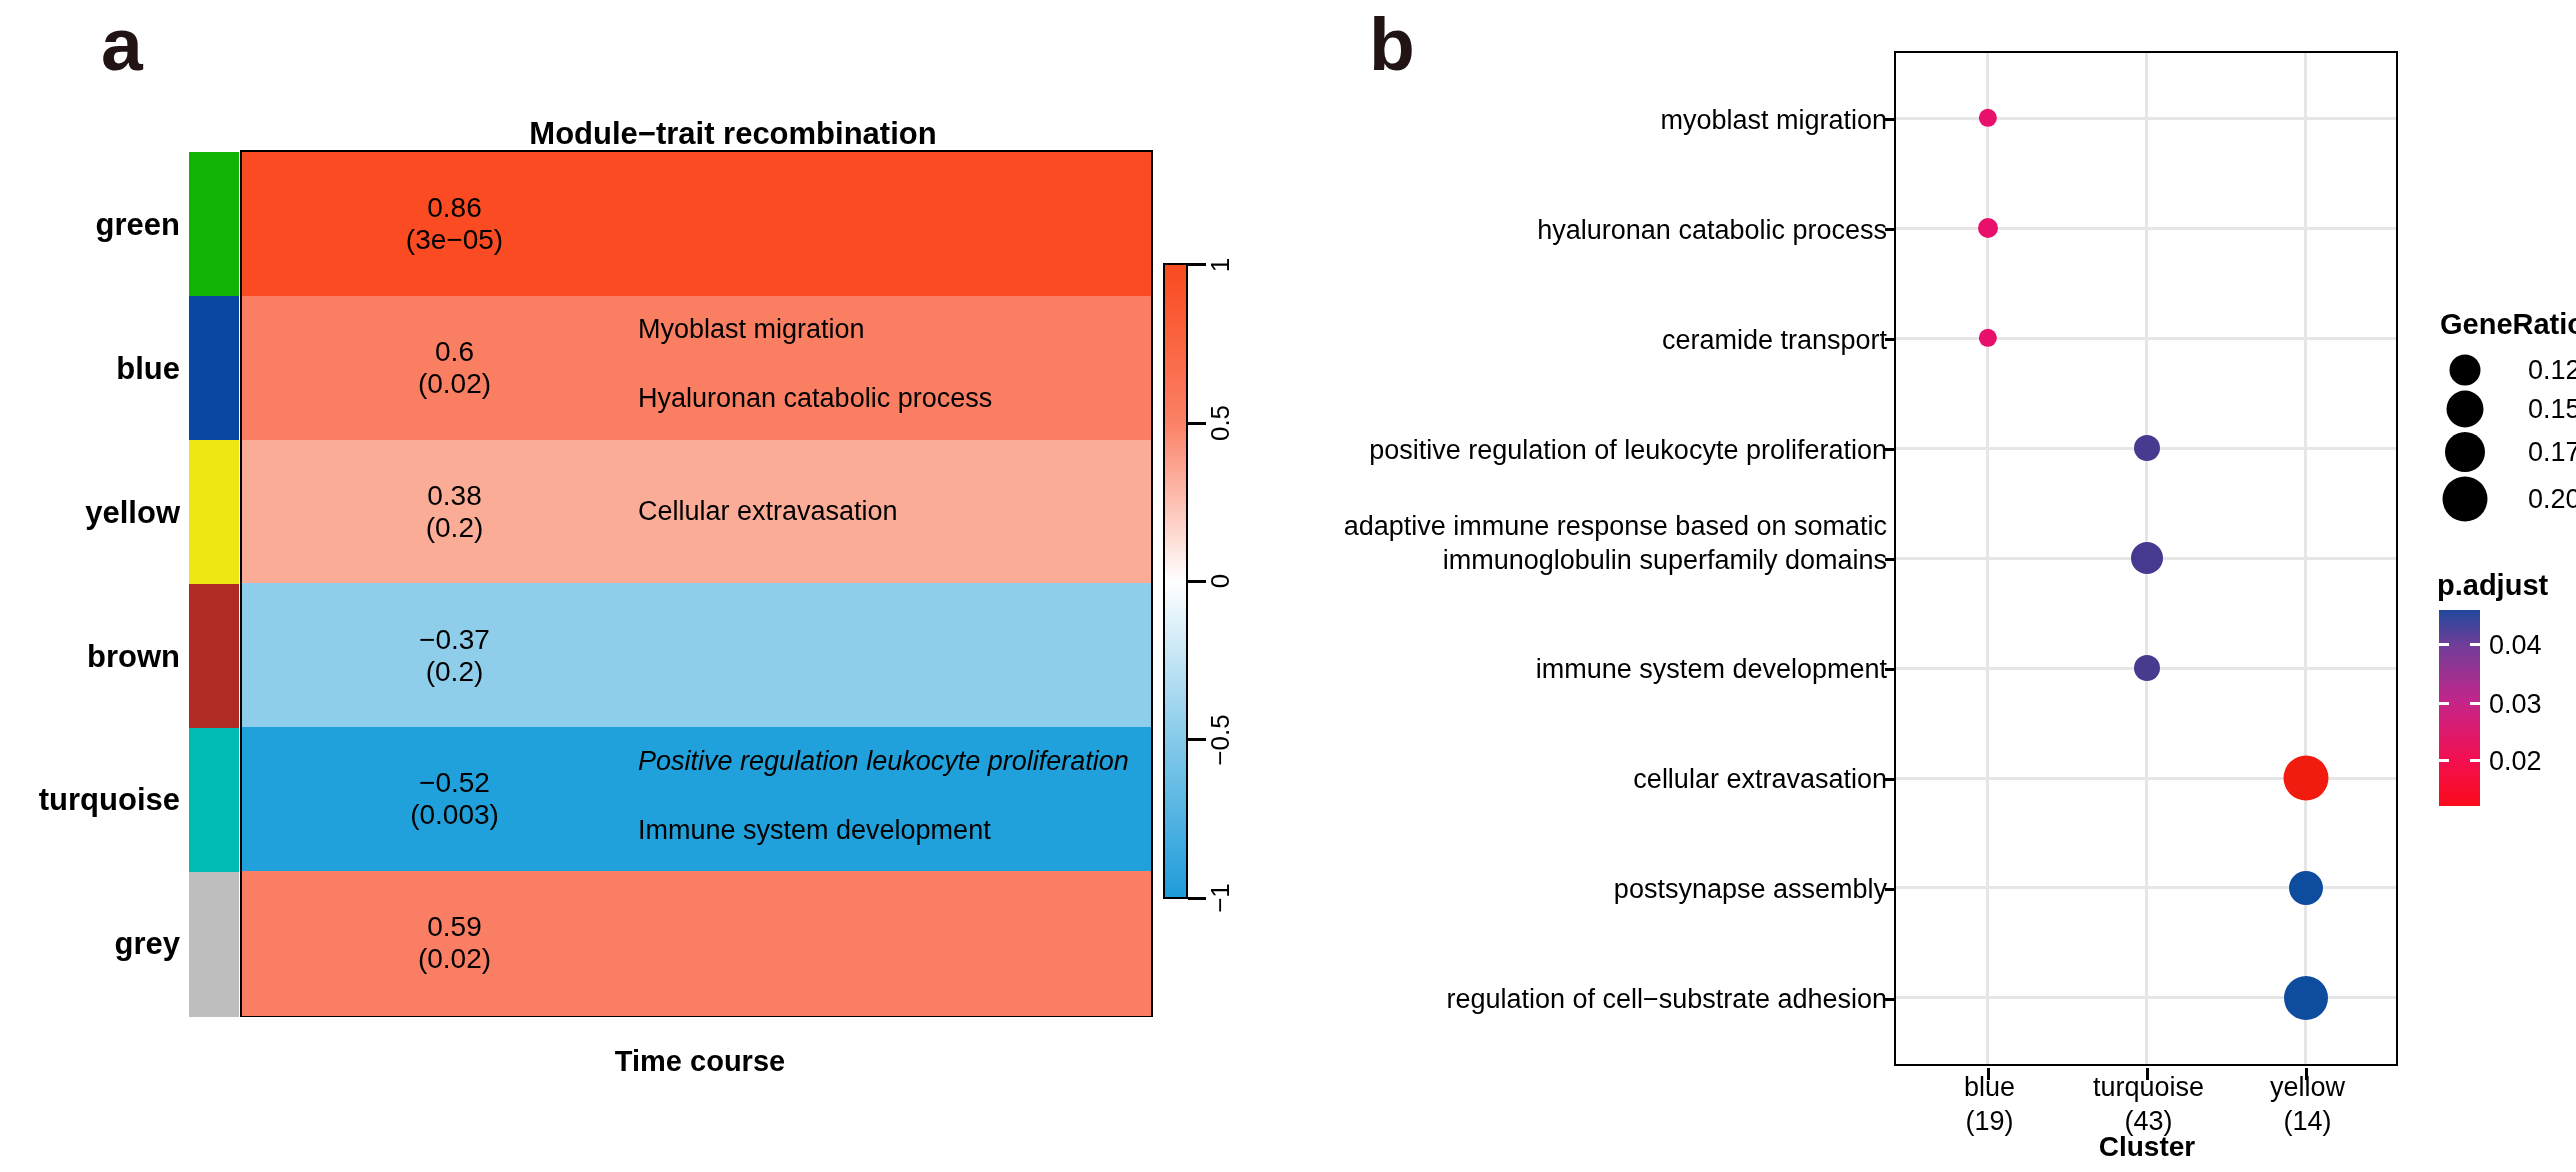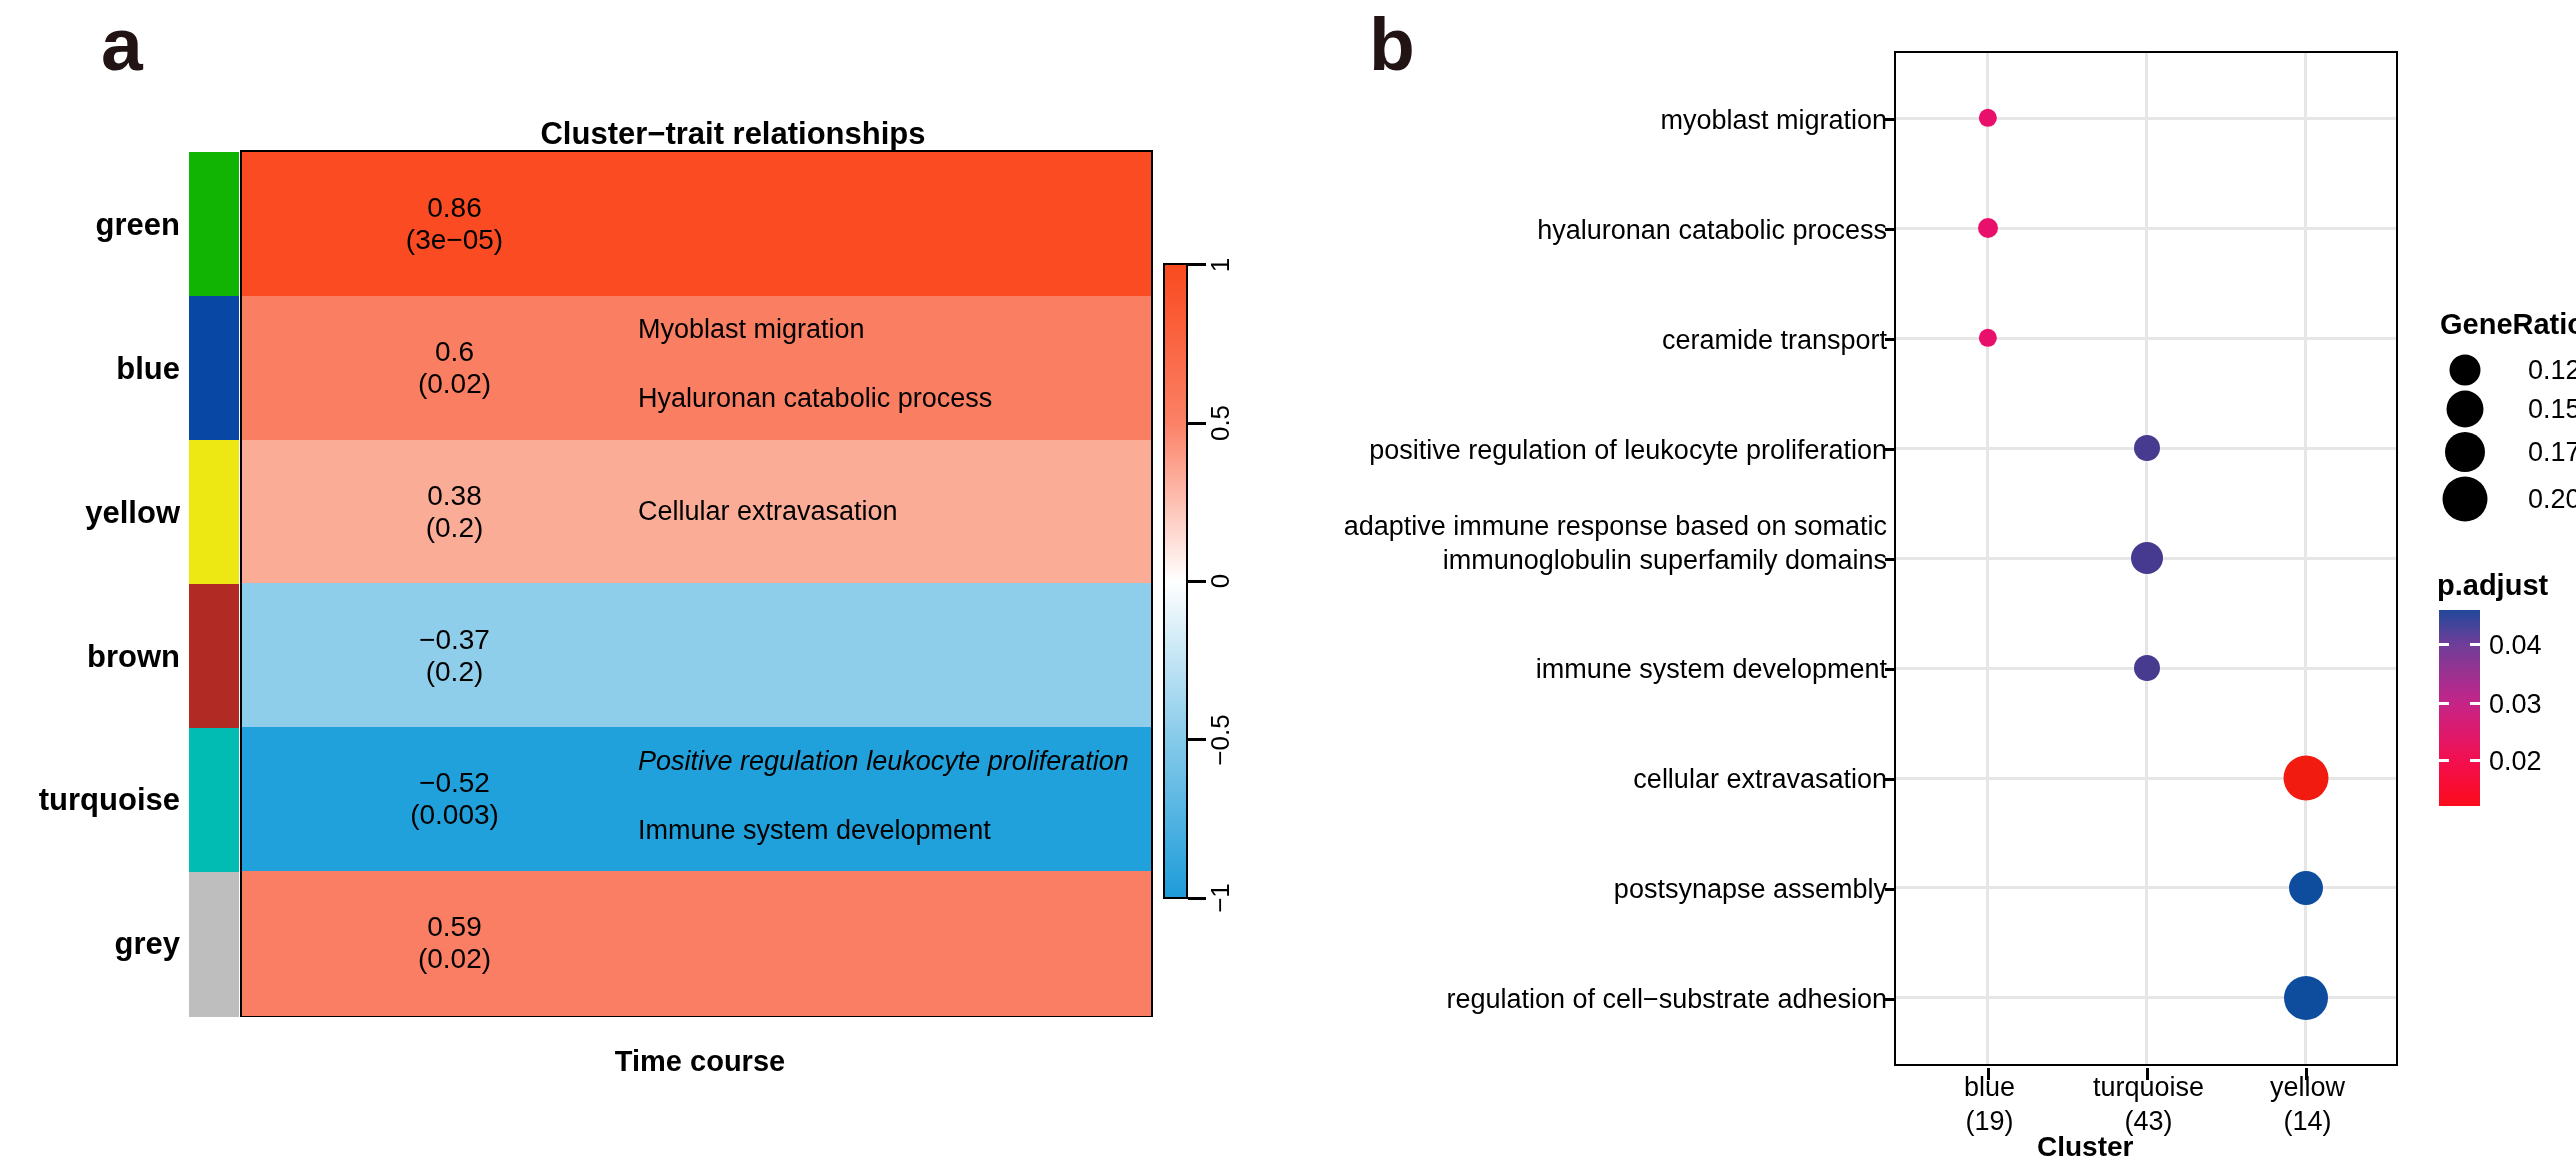--- a/index.html
+++ b/index.html
@@ -21,35 +21,35 @@
   .rot-lab{position:absolute;width:88px;height:32px;line-height:32px;text-align:center;
     font-size:26px;transform:rotate(-90deg);}
   .a-xlabel{position:absolute;left:407px;top:1045px;width:586px;text-align:center;
     font-size:29px;font-weight:bold;}
   #b-plot{position:absolute;left:1894px;top:51px;width:500px;height:1011px;
     border:2.9px solid #000;background:#fff;}
   .dot{position:absolute;border-radius:50%;transform:translate(-50%,-50%);}
   .ytick,.xtick{position:absolute;background:#000;}
   .ylab{position:absolute;left:1100px;width:787px;text-align:right;font-size:27px;line-height:34px;}
   .xlab{position:absolute;width:235px;text-align:center;font-size:27px;line-height:34px;}
-  .b-xtitle{position:absolute;left:2037px;top:1131px;width:220px;
+  .b-xtitle{position:absolute;left:2037px;top:1131px;width:220px;text-align:center;
     font-size:28px;font-weight:bold;}
   .leg-title{position:absolute;font-size:29px;font-weight:bold;}
   .leg-dot{position:absolute;border-radius:50%;background:#000;transform:translate(-50%,-50%);}
   .leg-lab{position:absolute;font-size:27px;line-height:34px;}
   #b-colorbar{position:absolute;left:2439px;top:610px;width:41px;height:196px;}
   .cb-dash{position:absolute;background:#fff;width:10.3px;height:2.9px;}
 </style>
 </head>
 <body>
 
 <div id="fig">
 
   <div class="panel-label" style="left:101px;top:3.7px;">a</div>
-  <div class="a-title">Cluster−trait relationships</div>
+  <div class="a-title">Module−trait recombination</div>
 
   <div id="a-modlabels">
       <div class="mod-label" style="top: 203px;">green</div>
       <div class="mod-label" style="top: 347px;">blue</div>
       <div class="mod-label" style="top: 491px;">yellow</div>
       <div class="mod-label" style="top: 635px;">brown</div>
       <div class="mod-label" style="top: 778px;">turquoise</div>
       <div class="mod-label" style="top: 922px;">grey</div>
     </div>
   <div id="a-bands">

